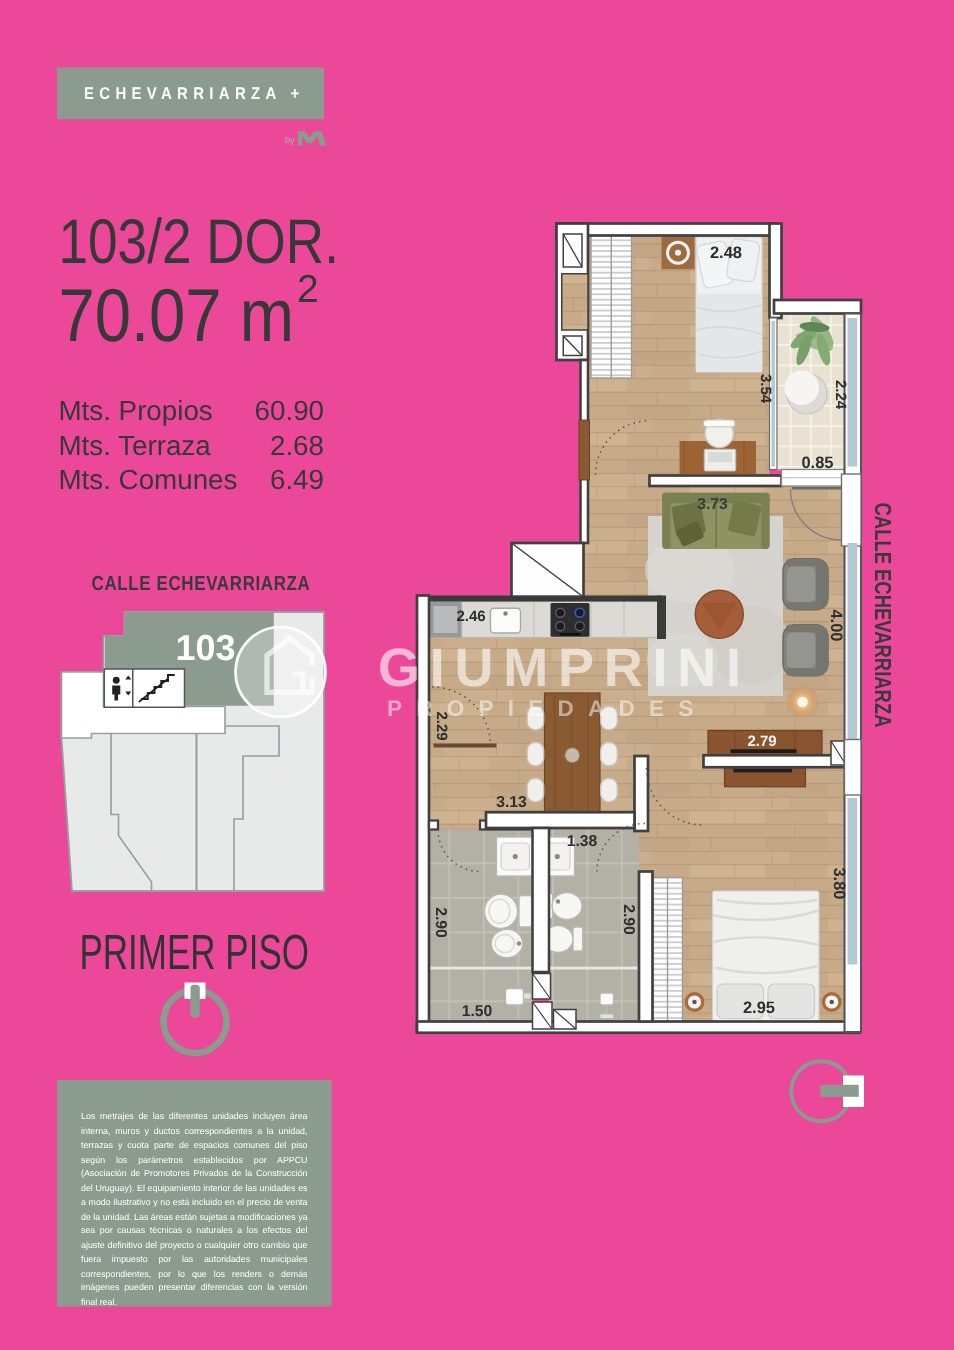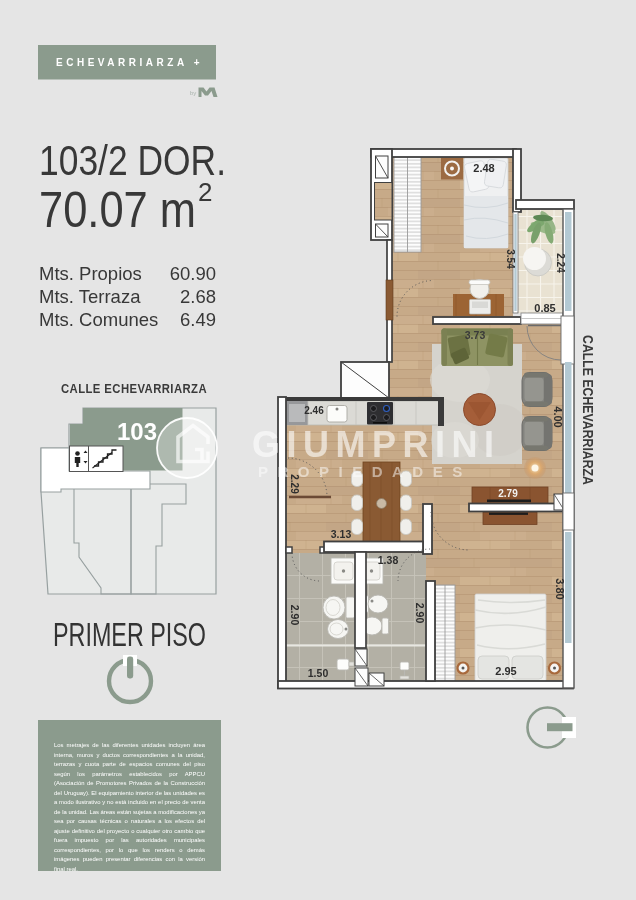--- a/index.html
+++ b/index.html
@@ -1,16 +1,16 @@
 <!DOCTYPE html>
 <html><head>
 <meta charset="utf-8">
 <style>
 html,body{margin:0;padding:0;background:#fff;}
-.page{position:relative;width:636px;height:900px;background:#e5e5e5;overflow:hidden;font-family:"Liberation Sans",sans-serif;}
+.page{position:relative;width:636px;height:900px;background:#ec4899;overflow:hidden;font-family:"Liberation Sans",sans-serif;}
 .page svg{position:absolute;top:0;left:0;}
 .disc{position:absolute;left:38px;top:720px;width:183px;height:151px;background:#8b9b8d;overflow:hidden;}
 .disc p{margin:0;padding:21px 16px 0 16px;font-size:5.9px;line-height:9.5px;color:#fff;text-align:justify;font-family:"Liberation Sans",sans-serif;}
 </style>
 </head>
 <body>
 <div class="page">
 <svg width="636" height="900" viewBox="0 0 636 900">
 <defs>
 <pattern id="wood" width="92" height="36" patternUnits="userSpaceOnUse">

